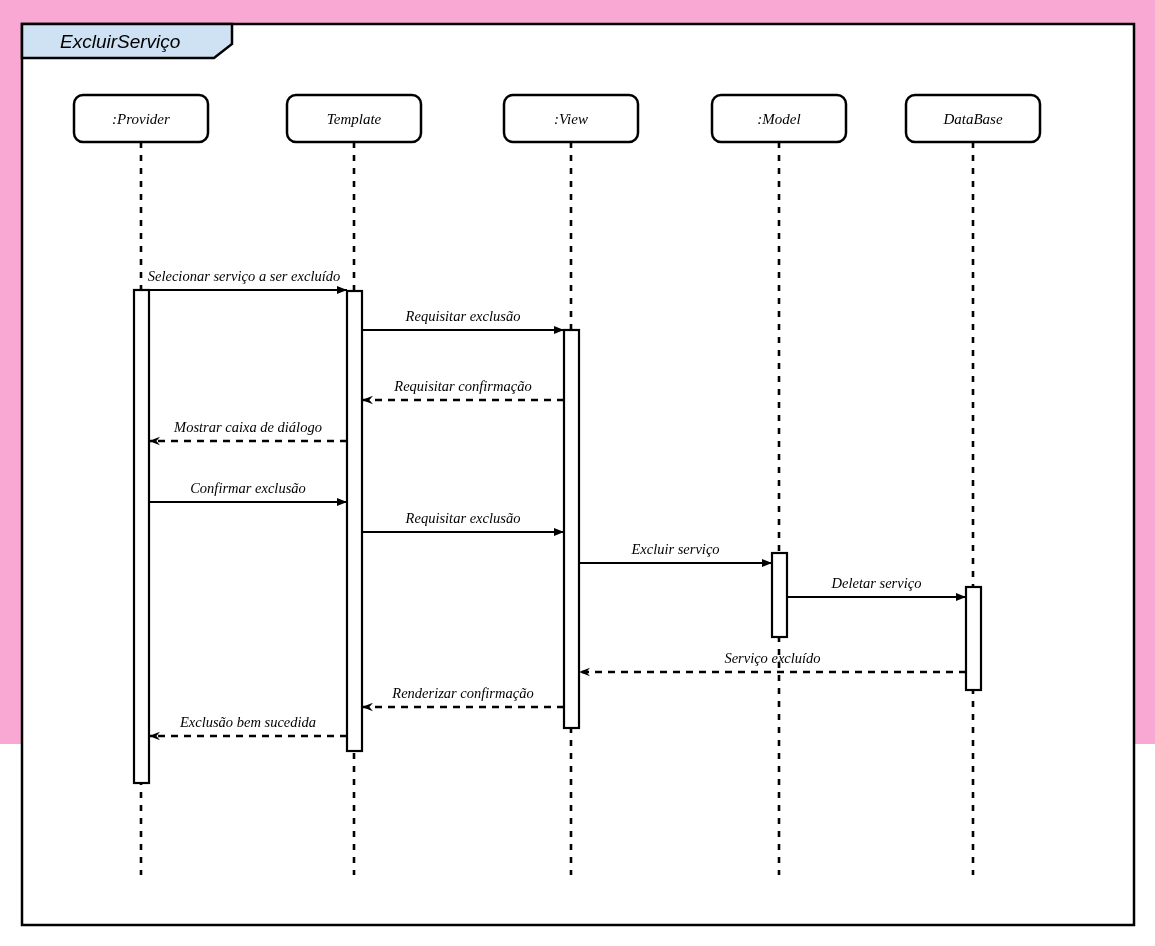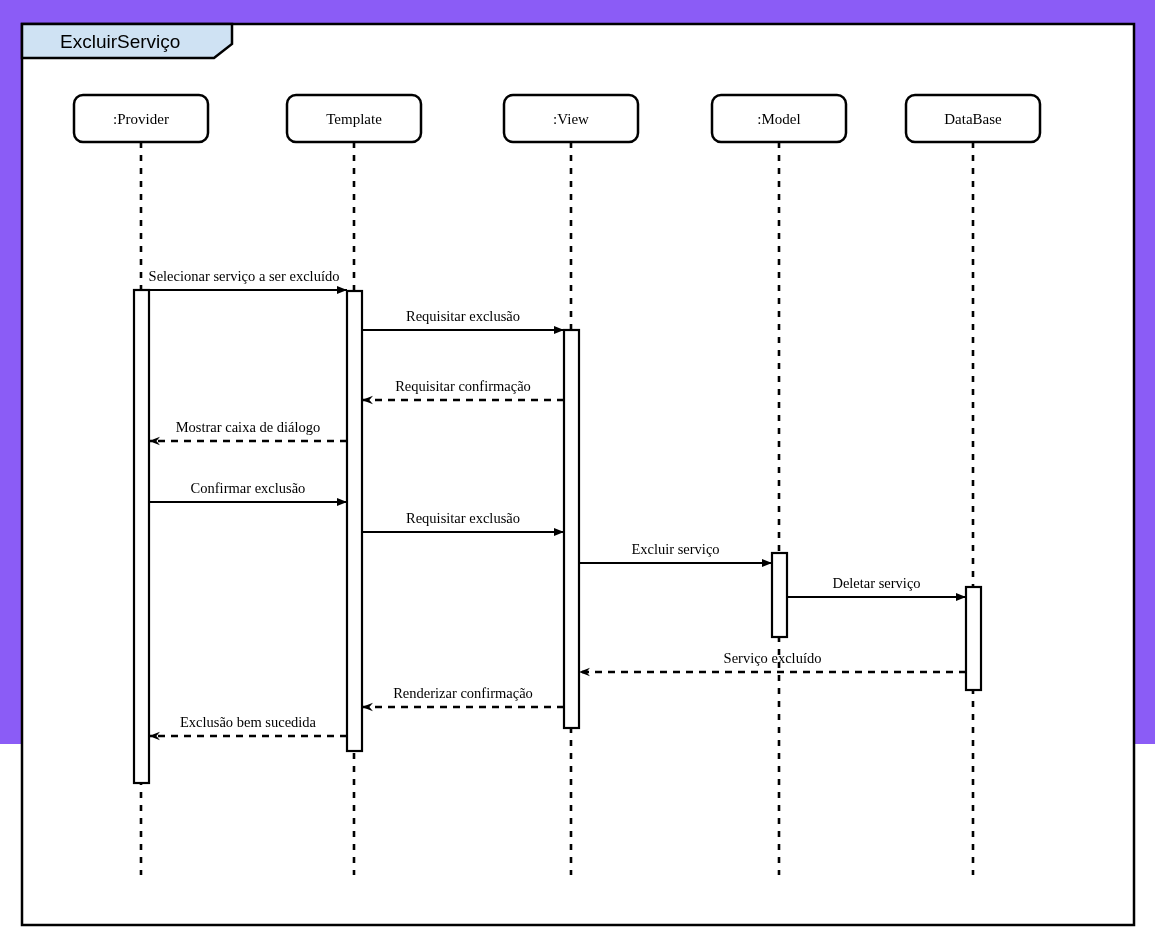--- a/index.html
+++ b/index.html
@@ -10,21 +10,22 @@
   body {
     width: 1155px;
     height: 946px;
     font-family: "Liberation Serif", serif;
     overflow: hidden;
   }
   #diagram-root {
     position: relative;
     width: 1155px;
     height: 744px;
-    background: #8b5cf6;
+    background: #f9a8d4;
+    font-style: italic;
   }
   #seq-svg {
     position: absolute;
     left: 0;
     top: 0;
   }
   .frame-title-text {
     font-family: "Liberation Sans", sans-serif;
     font-size: 19px;
     fill: #000000;

